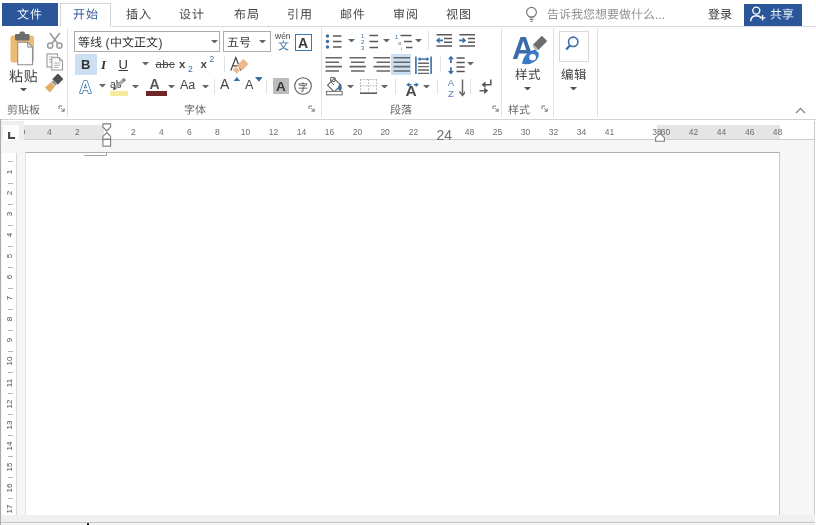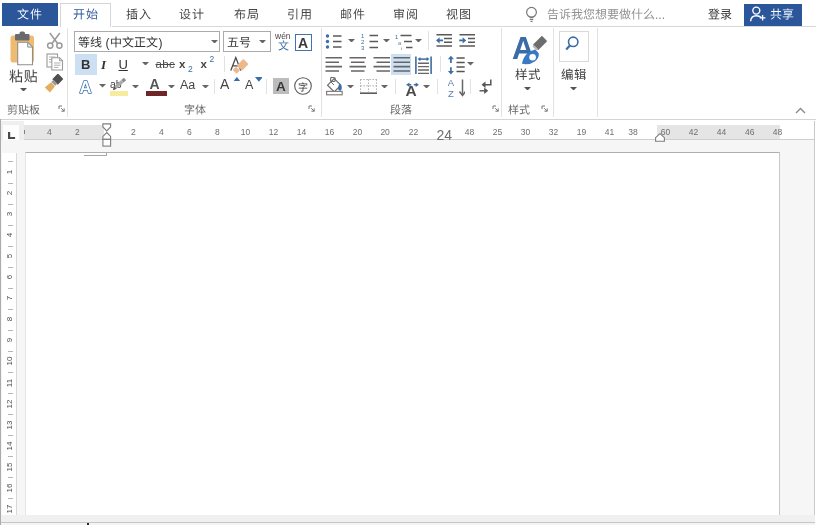--- a/index.html
+++ b/index.html
@@ -439,23 +439,23 @@
 <div style="position:absolute;left:296.4px;top:127.9px;font-size:8.5px;line-height:1;white-space:pre;color:#6e6e6e;width:10px;text-align:center">14</div>
 <div style="position:absolute;left:324.4px;top:127.9px;font-size:8.5px;line-height:1;white-space:pre;color:#6e6e6e;width:10px;text-align:center">16</div>
 <div style="position:absolute;left:352.4px;top:127.9px;font-size:8.5px;line-height:1;white-space:pre;color:#6e6e6e;width:10px;text-align:center">20</div>
 <div style="position:absolute;left:380.4px;top:127.9px;font-size:8.5px;line-height:1;white-space:pre;color:#6e6e6e;width:10px;text-align:left">20</div>
 <div style="position:absolute;left:408.4px;top:127.9px;font-size:8.5px;line-height:1;white-space:pre;color:#6e6e6e;width:10px;text-align:center">22</div>
 <div style="position:absolute;left:436.4px;top:127.9px;font-size:14px;line-height:1;white-space:pre;color:#6e6e6e;width:10px;text-align:center">24</div>
 <div style="position:absolute;left:464.4px;top:127.9px;font-size:8.5px;line-height:1;white-space:pre;color:#6e6e6e;width:10px;text-align:center">48</div>
 <div style="position:absolute;left:492.4px;top:127.9px;font-size:8.5px;line-height:1;white-space:pre;color:#6e6e6e;width:10px;text-align:center">25</div>
 <div style="position:absolute;left:520.4px;top:127.9px;font-size:8.5px;line-height:1;white-space:pre;color:#6e6e6e;width:10px;text-align:center">30</div>
 <div style="position:absolute;left:548.4px;top:127.9px;font-size:8.5px;line-height:1;white-space:pre;color:#6e6e6e;width:10px;text-align:center">32</div>
-<div style="position:absolute;left:576.4px;top:127.9px;font-size:8.5px;line-height:1;white-space:pre;color:#6e6e6e;width:10px;text-align:center">19</div>
+<div style="position:absolute;left:576.4px;top:127.9px;font-size:8.5px;line-height:1;white-space:pre;color:#6e6e6e;width:10px;text-align:center">34</div>
 <div style="position:absolute;left:604.4px;top:127.9px;font-size:8.5px;line-height:1;white-space:pre;color:#6e6e6e;width:10px;text-align:center">41</div>
-<div style="position:absolute;left:628px;top:127.9px;font-size:8.5px;line-height:1;white-space:pre;color:#6e6e6e;width:10px;text-align:center">38</div>
+<div style="position:absolute;left:652px;top:127.9px;font-size:8.5px;line-height:1;white-space:pre;color:#6e6e6e;width:10px;text-align:center">38</div>
 <div style="position:absolute;left:660.4px;top:127.9px;font-size:8.5px;line-height:1;white-space:pre;color:#6e6e6e;width:10px;text-align:center">60</div>
 <div style="position:absolute;left:688.4px;top:127.9px;font-size:8.5px;line-height:1;white-space:pre;color:#6e6e6e;width:10px;text-align:center">42</div>
 <div style="position:absolute;left:716.4px;top:127.9px;font-size:8.5px;line-height:1;white-space:pre;color:#6e6e6e;width:10px;text-align:center">44</div>
 <div style="position:absolute;left:744.4px;top:127.9px;font-size:8.5px;line-height:1;white-space:pre;color:#6e6e6e;width:10px;text-align:right">46</div>
 <div style="position:absolute;left:772.4px;top:127.9px;font-size:8.5px;line-height:1;white-space:pre;color:#6e6e6e;width:10px;text-align:center">48</div>
 <div style="position:absolute;left:46.9px;top:127.9px;font-size:8.5px;line-height:1;white-space:pre;color:#6e6e6e;width:5px;text-align:center">4</div>
 <div style="position:absolute;left:74.9px;top:127.9px;font-size:8.5px;line-height:1;white-space:pre;color:#6e6e6e;width:5px;text-align:center">2</div>
 <div style="position:absolute;left:24px;top:129.6px;width:1.3px;height:4.2px;background:#808080"></div>
 <svg style="position:absolute;left:102px;top:123px;z-index:9" width="9.5" height="24" viewBox="0 0 9.5 24">
 <polygon points="0.9,0.9 8.6,0.9 8.6,4 4.75,7.9 0.9,4" fill="#fff" stroke="#7d7d7d" stroke-width="1.1"></polygon>

